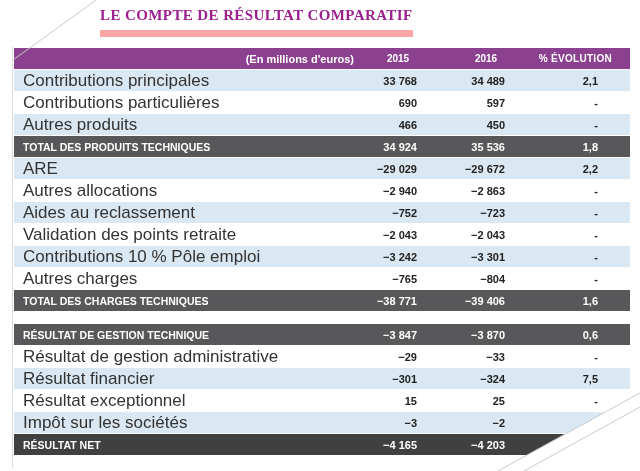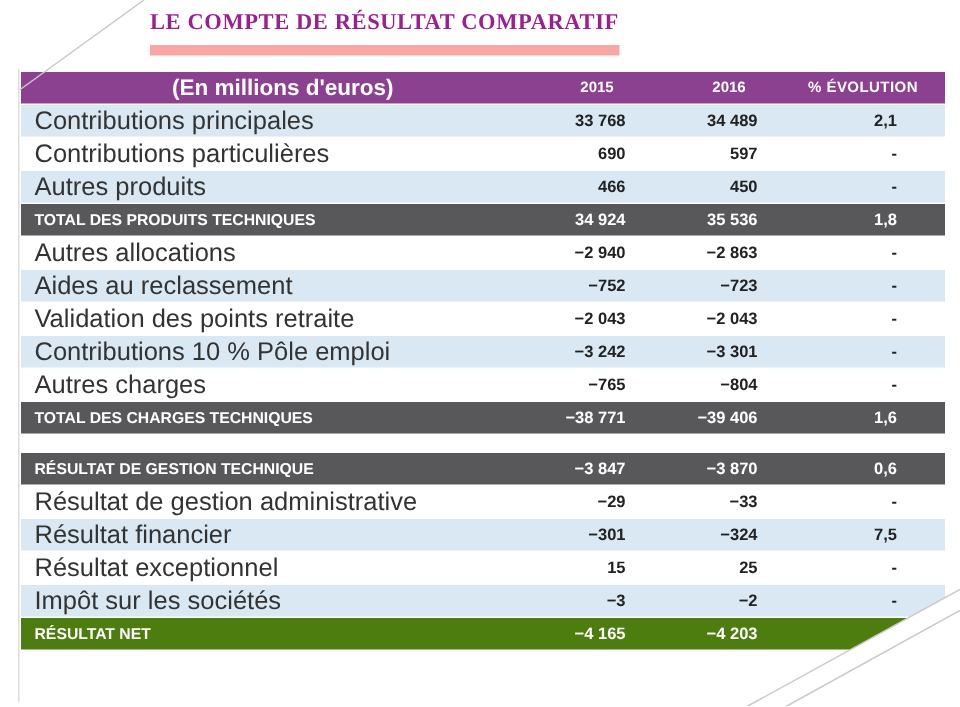--- a/index.html
+++ b/index.html
@@ -21,32 +21,32 @@
   .result-table{
     position:absolute;left:14px;top:47px;width:616px;z-index:1;
     border-collapse:separate;border-spacing:0 1px;table-layout:fixed;
   }
   col.c-label{width:340px;}
   col.c-2015{width:88px;}
   col.c-2016{width:88px;}
   col.c-evol{width:100px;}
   th,td{height:21px;padding:0;vertical-align:middle;font-size:11px;}
   thead th{background:#8C4190;color:#ffffff;font-weight:bold;}
-  th.h-label{text-align:center;padding-left:9px;font-size:15px;}
+  th.h-label{text-align:right;padding-left:9px;font-size:11px;}
   th.h-year{text-align:center;font-size:10px;}
   th.h-evol{text-align:right;padding-right:18px;font-size:10px;letter-spacing:.3px;}
   td.label{text-align:left;padding-left:9px;color:#333333;font-size:17px;}
   td.num{text-align:right;padding-right:25px;font-weight:bold;color:#222222;}
   td.evol{text-align:right;padding-right:32px;font-weight:bold;color:#222222;}
   tr.blue td{background:#D9E8F2;}
   tr.white td{background:#ffffff;}
   tr.dark td{background:#58585A;color:#ffffff;}
   tr.dark td.label{font-weight:bold;font-size:10.5px;color:#ffffff;}
   tr.dark td.num, tr.dark td.evol{color:#ffffff;}
-  tr.purple td{background:#4d7c0f;color:#ffffff;}
+  tr.purple td{background:#404040;color:#ffffff;}
   tr.purple td.label{font-weight:bold;font-size:10.5px;color:#ffffff;}
   tr.purple td.num, tr.purple td.evol{color:#ffffff;}
   tr.spacer td{background:transparent;height:11px;}
 </style>
 </head>
 <body>
 
 <div class="title-wrap">
   <h1 class="page-title">LE COMPTE DE RÉSULTAT COMPARATIF</h1>
 </div>
@@ -83,20 +83,26 @@
       <td class="label">Autres produits</td>
       <td class="num">466</td>
       <td class="num">450</td>
       <td class="evol">-</td>
     </tr>
     <tr class="dark">
       <td class="label">TOTAL DES PRODUITS TECHNIQUES</td>
       <td class="num">34 924</td>
       <td class="num">35 536</td>
       <td class="evol">1,8</td>
+    </tr>
+    <tr class="blue">
+      <td class="label">ARE</td>
+      <td class="num">−29 029</td>
+      <td class="num">−29 672</td>
+      <td class="evol">2,2</td>
     </tr>
     <tr class="white">
       <td class="label">Autres allocations</td>
       <td class="num">−2 940</td>
       <td class="num">−2 863</td>
       <td class="evol">-</td>
     </tr>
     <tr class="blue">
       <td class="label">Aides au reclassement</td>
       <td class="num">−752</td>

